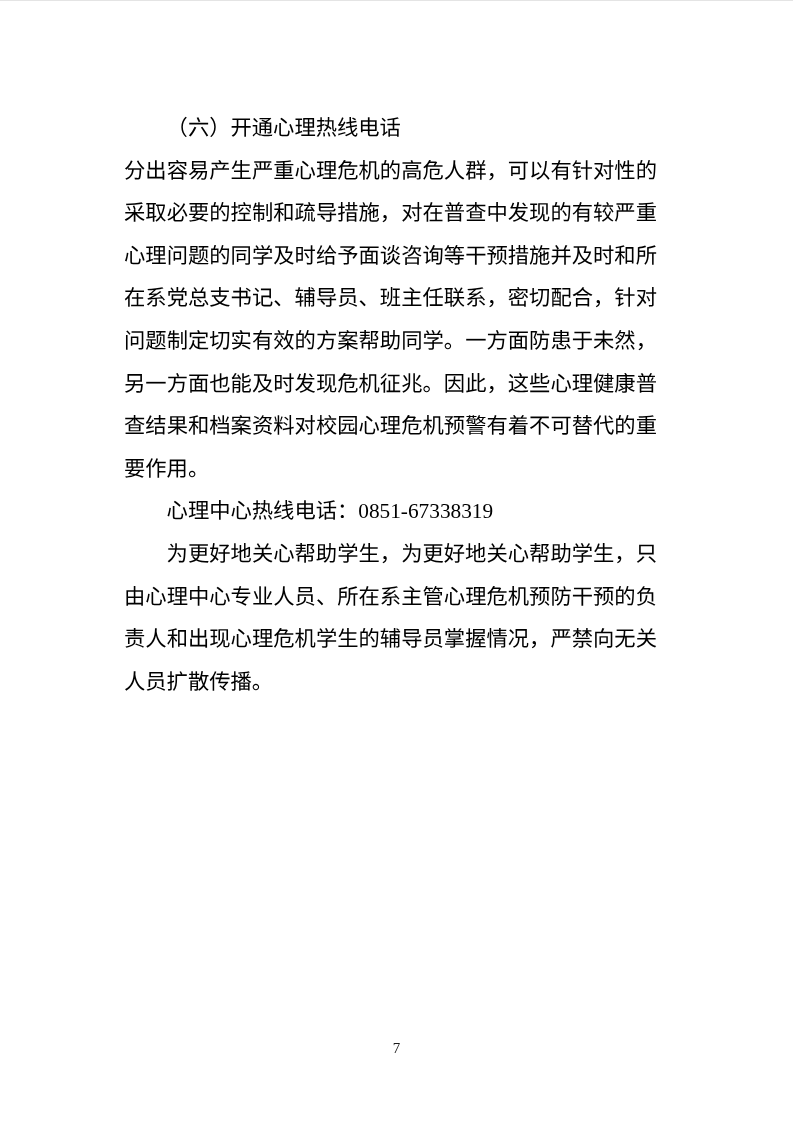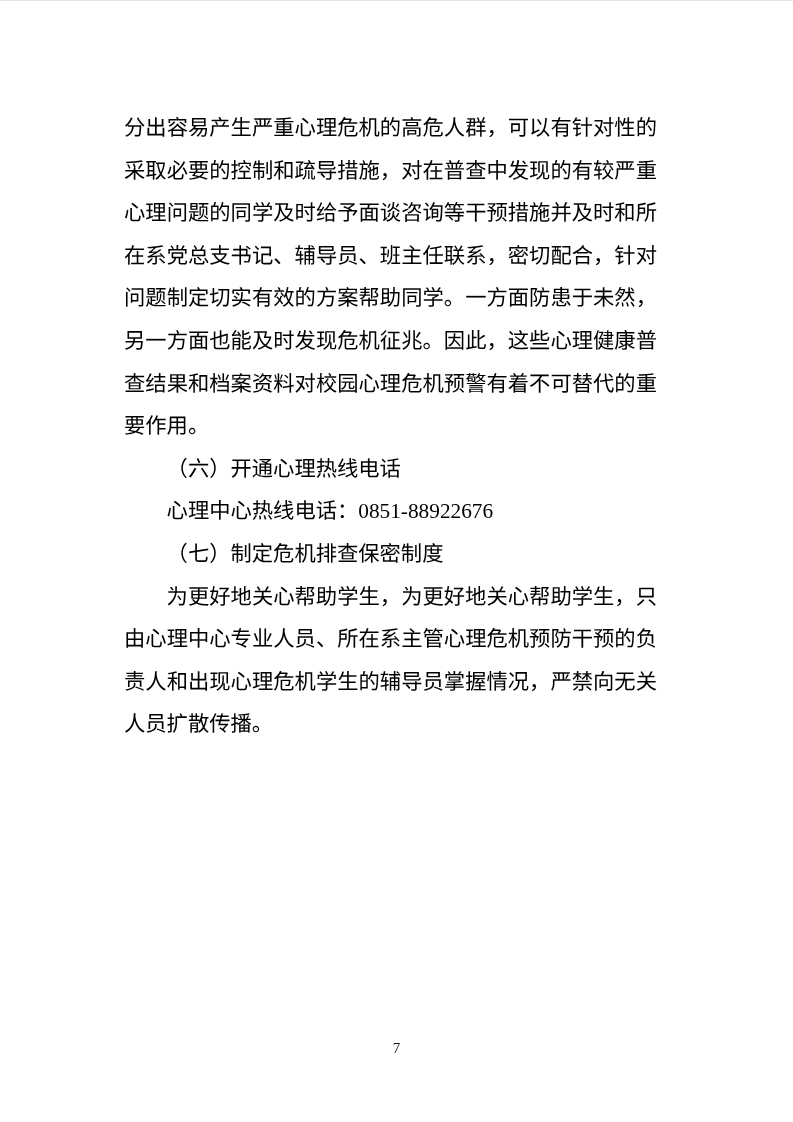--- a/index.html
+++ b/index.html
@@ -46,20 +46,19 @@
     font-size: 15px;
     line-height: 17px;
     color: #1a1a1a;
   }
 </style>
 </head>
 <body>
 
 <div class="page">
   <div class="content">
+    <p class="para">（六）开通心理热线电话</p>
     <p class="para no-indent">分出容易产生严重心理危机的高危人群，可以有针对性的采取必要的控制和疏导措施，对在普查中发现的有较严重心理问题的同学及时给予面谈咨询等干预措施并及时和所在系党总支书记、辅导员、班主任联系，密切配合，针对问题制定切实有效的方案帮助同学。一方面防患于未然，另一方面也能及时发现危机征兆。因此，这些心理健康普查结果和档案资料对校园心理危机预警有着不可替代的重要作用。</p>
-    <p class="para">（六）开通心理热线电话</p>
-    <p class="para">心理中心热线电话：0851-88922676</p>
-    <p class="para">（七）制定危机排查保密制度</p>
+    <p class="para">心理中心热线电话：0851-67338319</p>
     <p class="para">为更好地关心帮助学生，为更好地关心帮助学生，只由心理中心专业人员、所在系主管心理危机预防干预的负责人和出现心理危机学生的辅导员掌握情况，严禁向无关人员扩散传播。</p>
   </div>
   <div class="page-footer">7</div>
 </div>
 
 </body></html>

